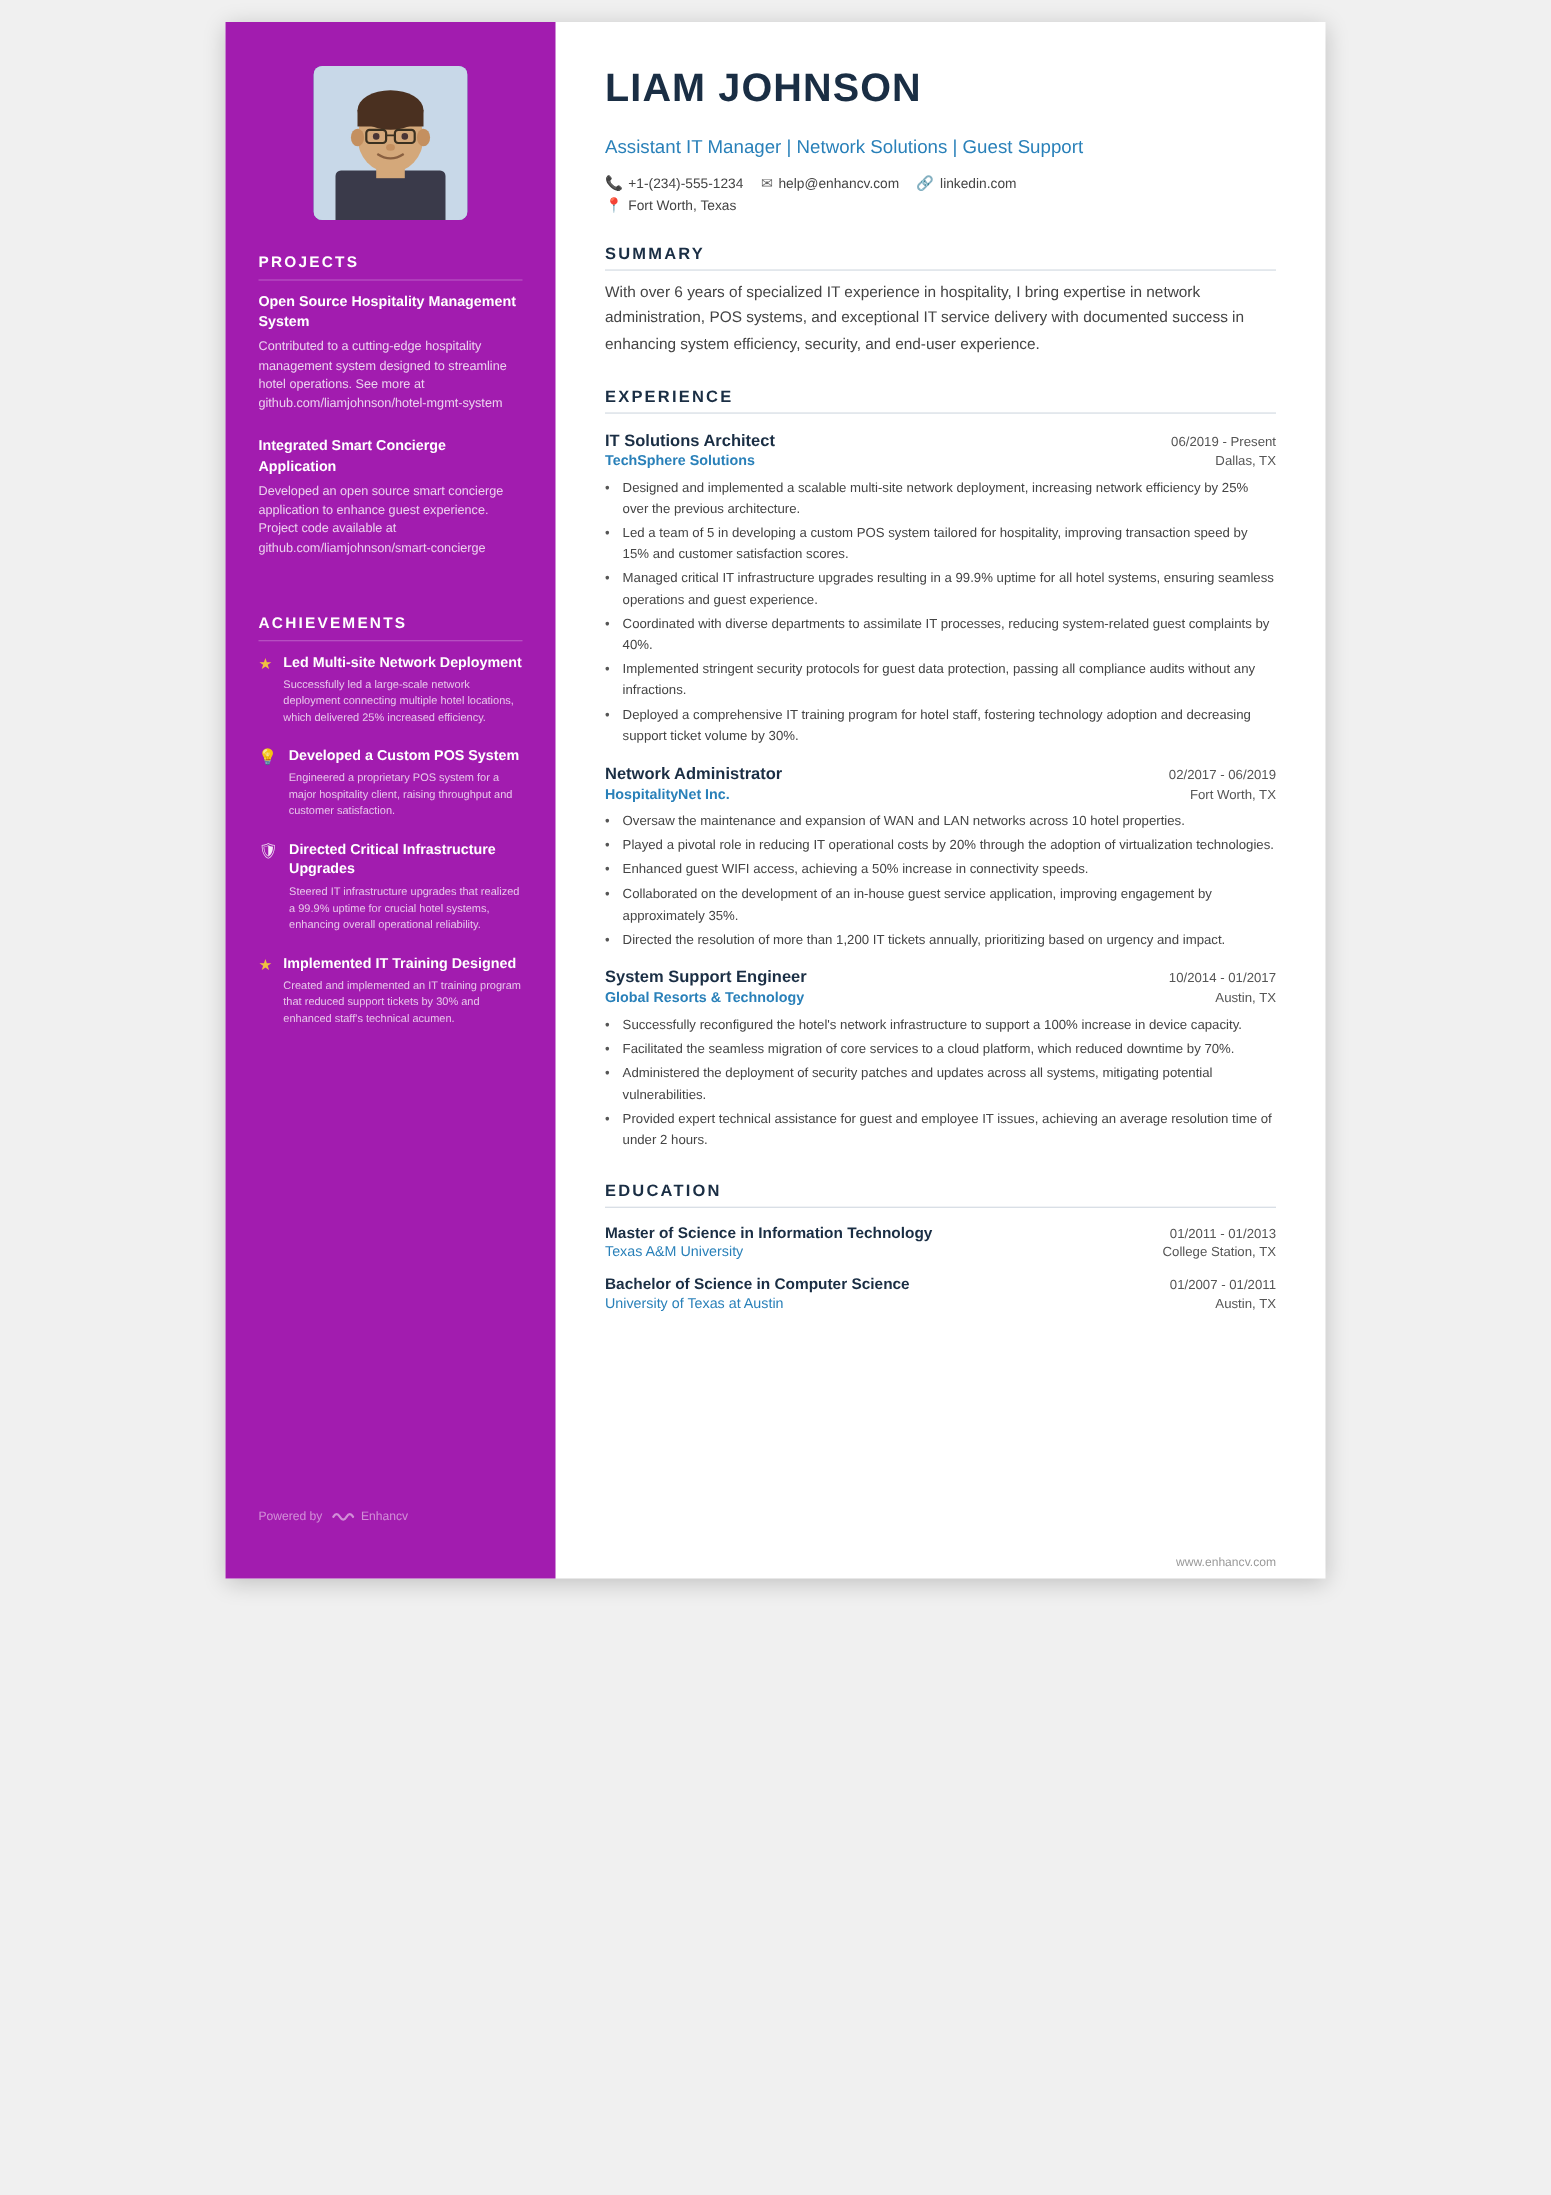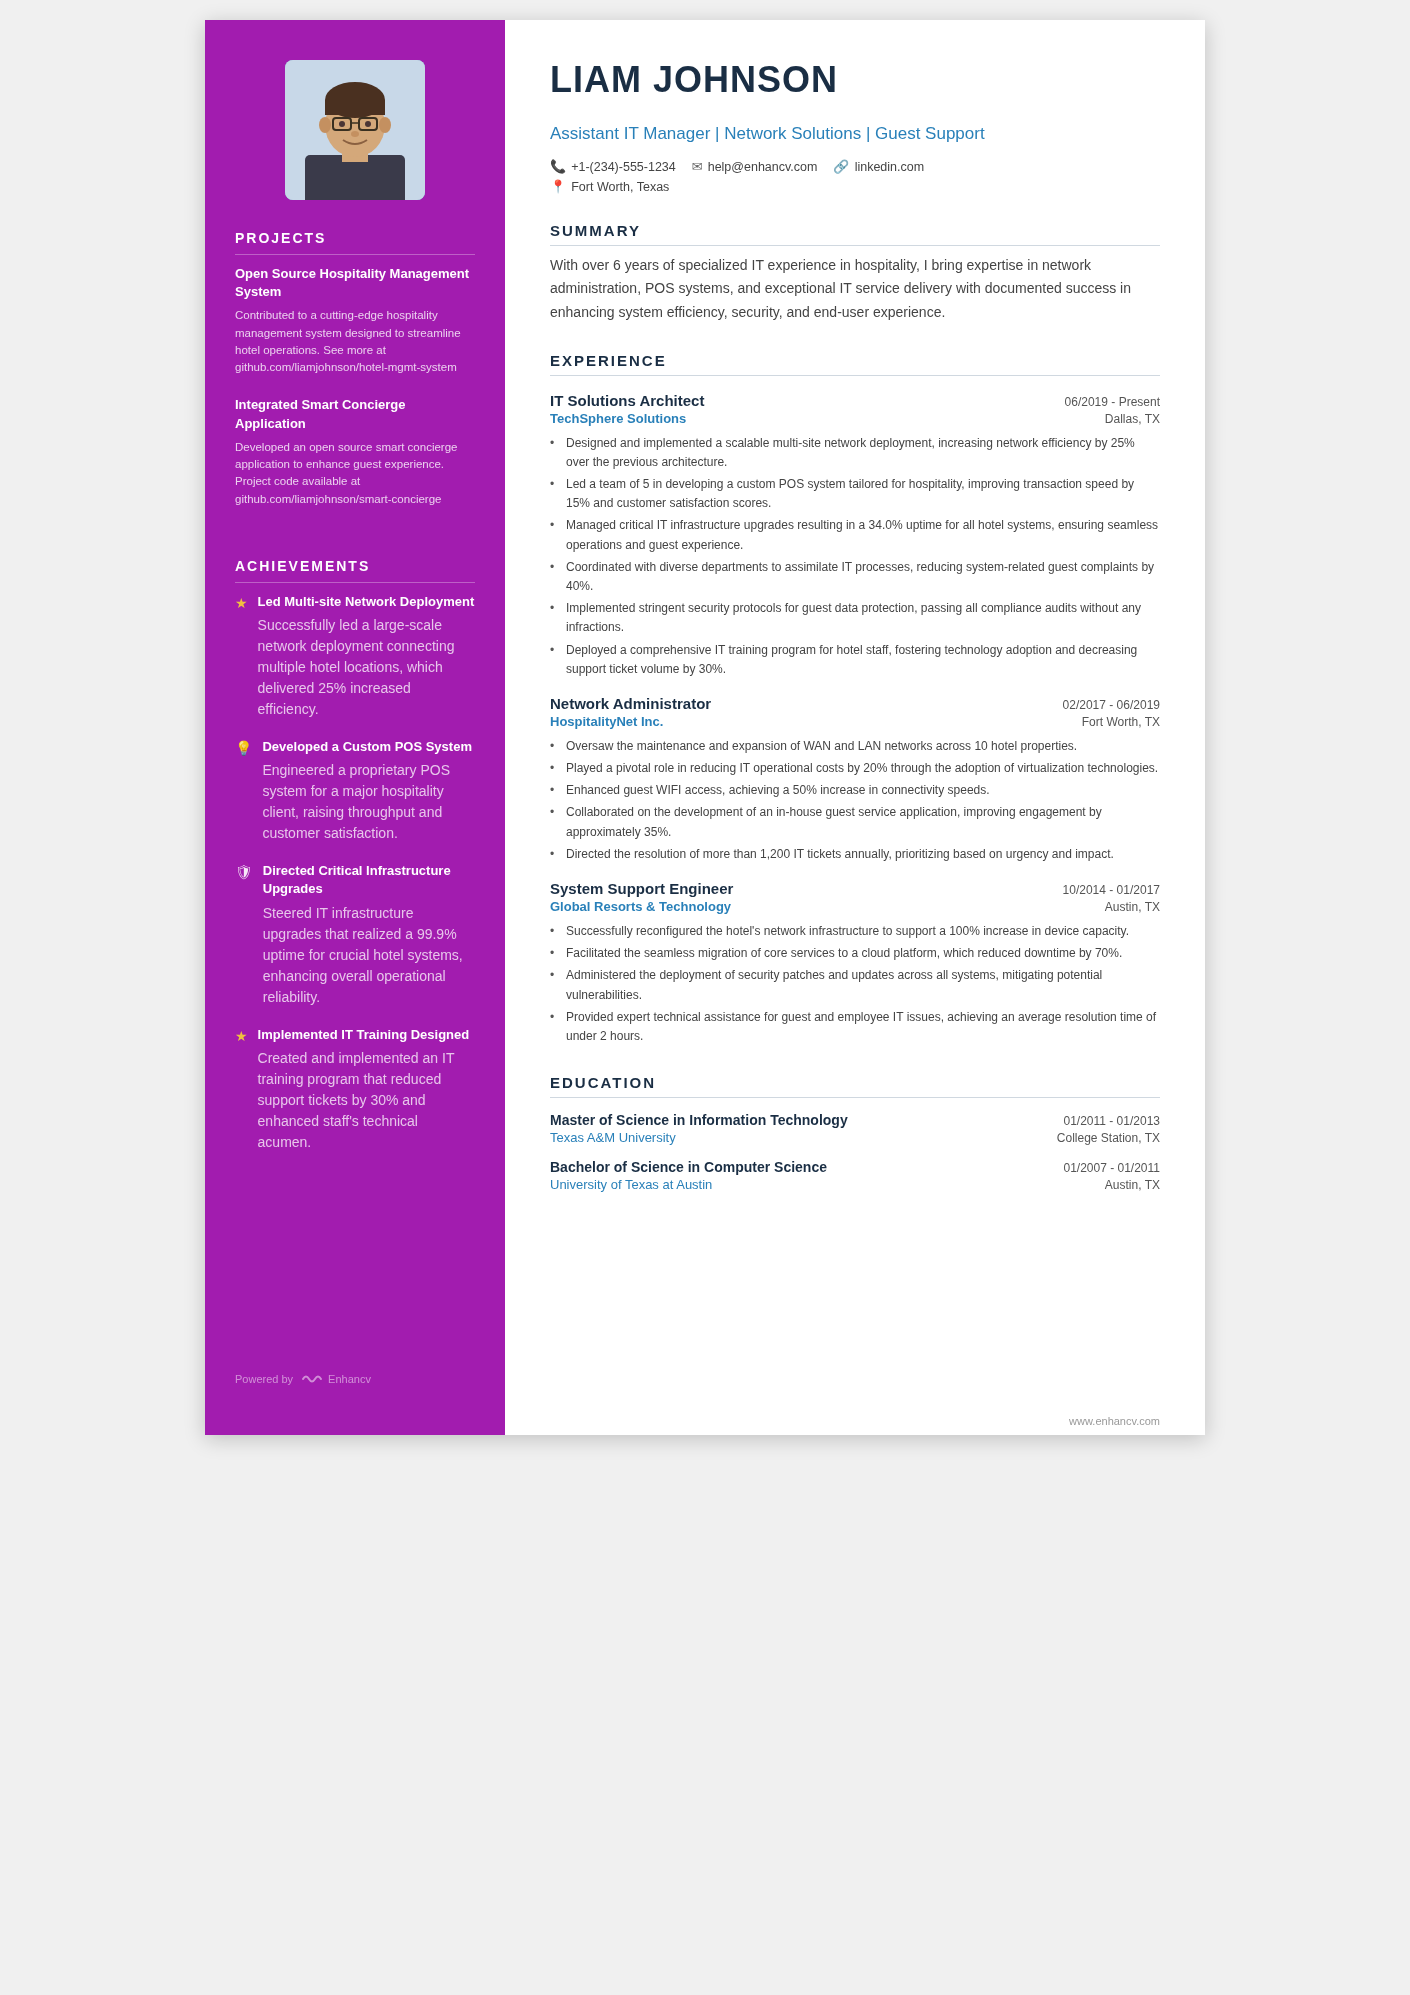--- a/index.html
+++ b/index.html
@@ -95,21 +95,21 @@
     }
     .achievement-content {}
     .achievement-title {
       font-size: 13px;
       font-weight: 700;
       color: #fff;
       line-height: 1.4;
       margin-bottom: 4px;
     }
     .achievement-desc {
-      font-size: 14px;
+      font-size: 10px;
       color: rgba(255,255,255,0.75);
       line-height: 1.5;
     }
     
     .sidebar-footer {
       margin-top: auto;
       padding: 20px 30px 10px 30px;
       display: flex;
       align-items: center;
       gap: 8px;
@@ -425,21 +425,21 @@
           <span class="exp-job-title">IT Solutions Architect</span>
           <span class="exp-dates">06/2019 - Present</span>
         </div>
         <div class="exp-company-row">
           <span class="exp-company">TechSphere Solutions</span>
           <span class="exp-location">Dallas, TX</span>
         </div>
         <ul class="exp-bullets">
           <li>Designed and implemented a scalable multi-site network deployment, increasing network efficiency by 25% over the previous architecture.</li>
           <li>Led a team of 5 in developing a custom POS system tailored for hospitality, improving transaction speed by 15% and customer satisfaction scores.</li>
-          <li>Managed critical IT infrastructure upgrades resulting in a 34.0% uptime for all hotel systems, ensuring seamless operations and guest experience.</li>
+          <li>Managed critical IT infrastructure upgrades resulting in a 99.9% uptime for all hotel systems, ensuring seamless operations and guest experience.</li>
           <li>Coordinated with diverse departments to assimilate IT processes, reducing system-related guest complaints by 40%.</li>
           <li>Implemented stringent security protocols for guest data protection, passing all compliance audits without any infractions.</li>
           <li>Deployed a comprehensive IT training program for hotel staff, fostering technology adoption and decreasing support ticket volume by 30%.</li>
         </ul>
       </div>
 
       <div style="margin-top:16px;">
         <div class="exp-header">
           <span class="exp-job-title">Network Administrator</span>
           <span class="exp-dates">02/2017 - 06/2019</span>

